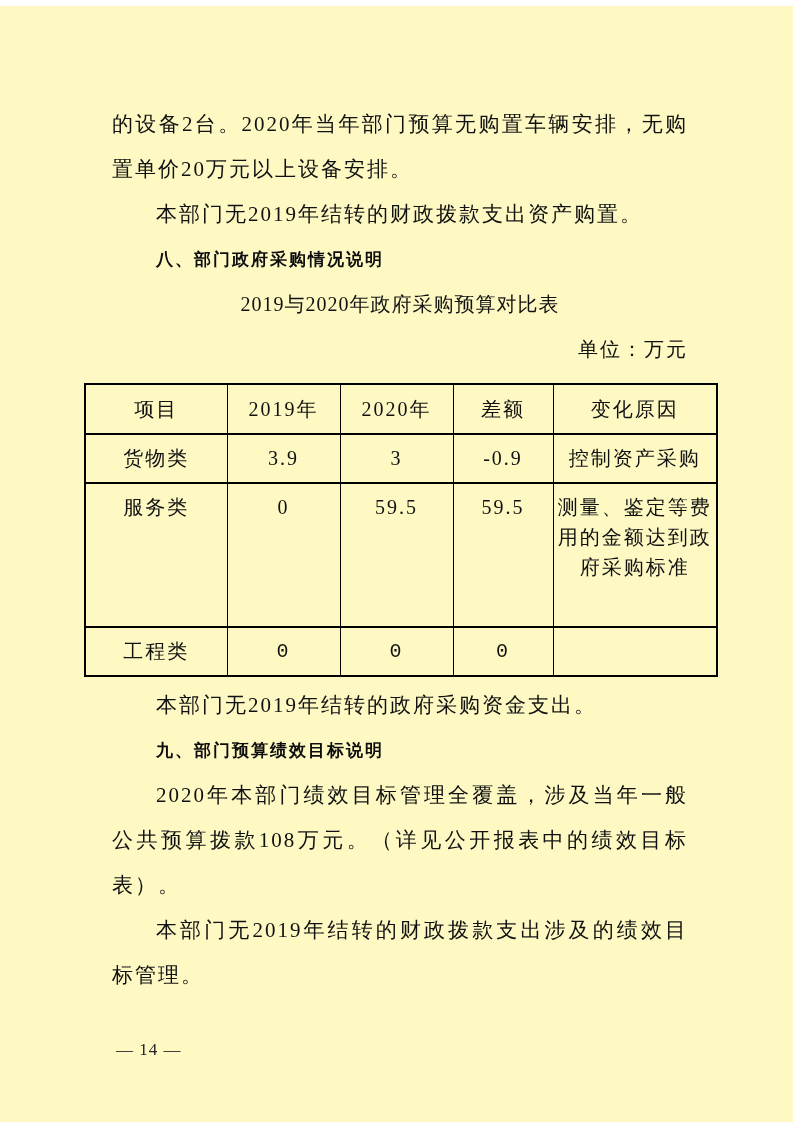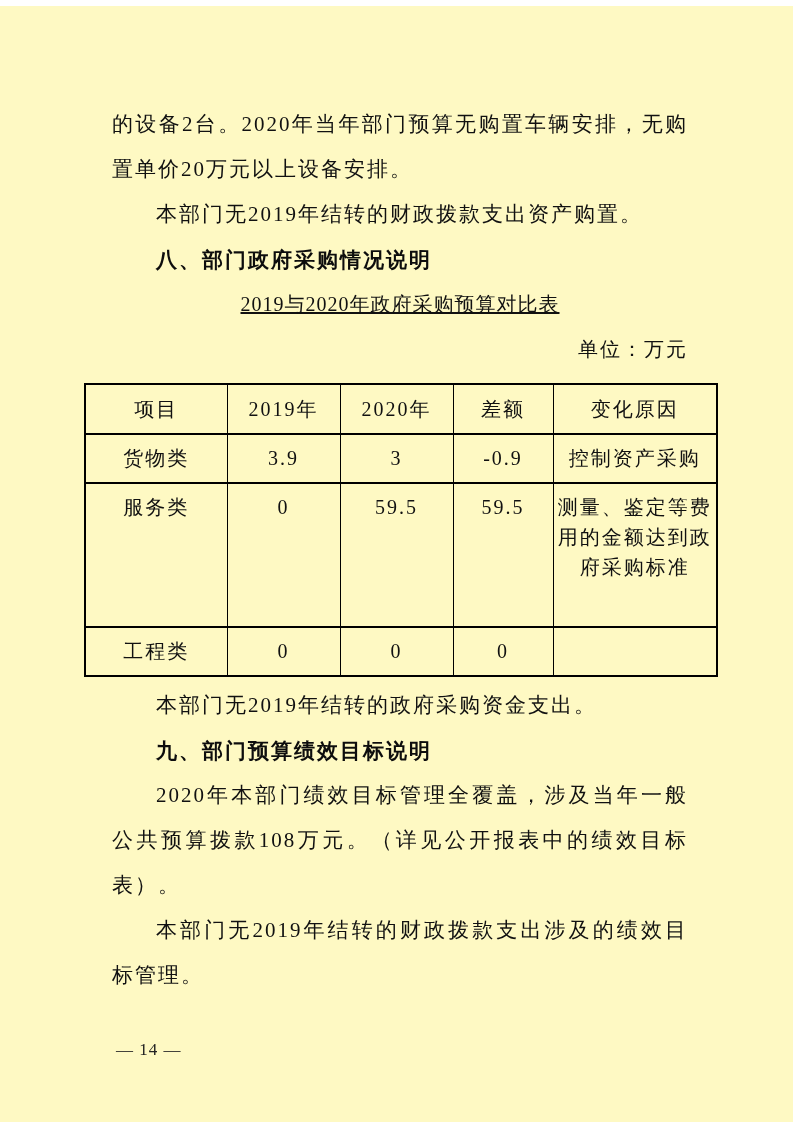--- a/index.html
+++ b/index.html
@@ -18,35 +18,34 @@
   .para {
     margin: 0;
     font-size: 21px;
     line-height: 45px;
     letter-spacing: 2px;
     text-align: justify;
   }
   .indent { text-indent: 44px; }
   .sec-heading {
     margin: 0;
-    font-size: 21px;
+    font-size: 17px;
     line-height: 45px;
     letter-spacing: 2px;
     text-indent: 44px;
     font-family: "Liberation Sans", sans-serif;
     font-weight: 700;
     color: #0d0d0d;
   }
   .tbl-title {
     margin: 0;
     font-size: 20px;
     line-height: 45px;
     letter-spacing: 1px;
     text-align: center;
-    text-decoration: underline;
   }
   .unit-label {
     margin: 0;
     font-size: 20px;
     line-height: 45px;
     letter-spacing: 2px;
     text-align: right;
   }
   table.cmp {
     border-collapse: collapse;
@@ -69,21 +68,21 @@
     overflow: hidden;
   }
   col.c-item   { width: 142px; }
   col.c-y2019  { width: 113px; }
   col.c-y2020  { width: 113px; }
   col.c-diff   { width: 100px; }
   col.c-reason { width: 164px; }
   tr.h-header { height: 50px; }
   tr.h-r1     { height: 36px; }
   tr.h-r2     { height: 144px; }
-  tr.h-r3     { height: 36px; }
+  tr.h-r3     { height: 36px; font-family: Liberation Mono, monospace; }
   tr.h-r2 td {
     vertical-align: top;
     padding-top: 8px;
     line-height: 30px;
   }
   td.reason-multi {
     text-align: left;
     letter-spacing: 0.5px;
     line-height: 44px;
     padding: 2px 4px 0 10px;

